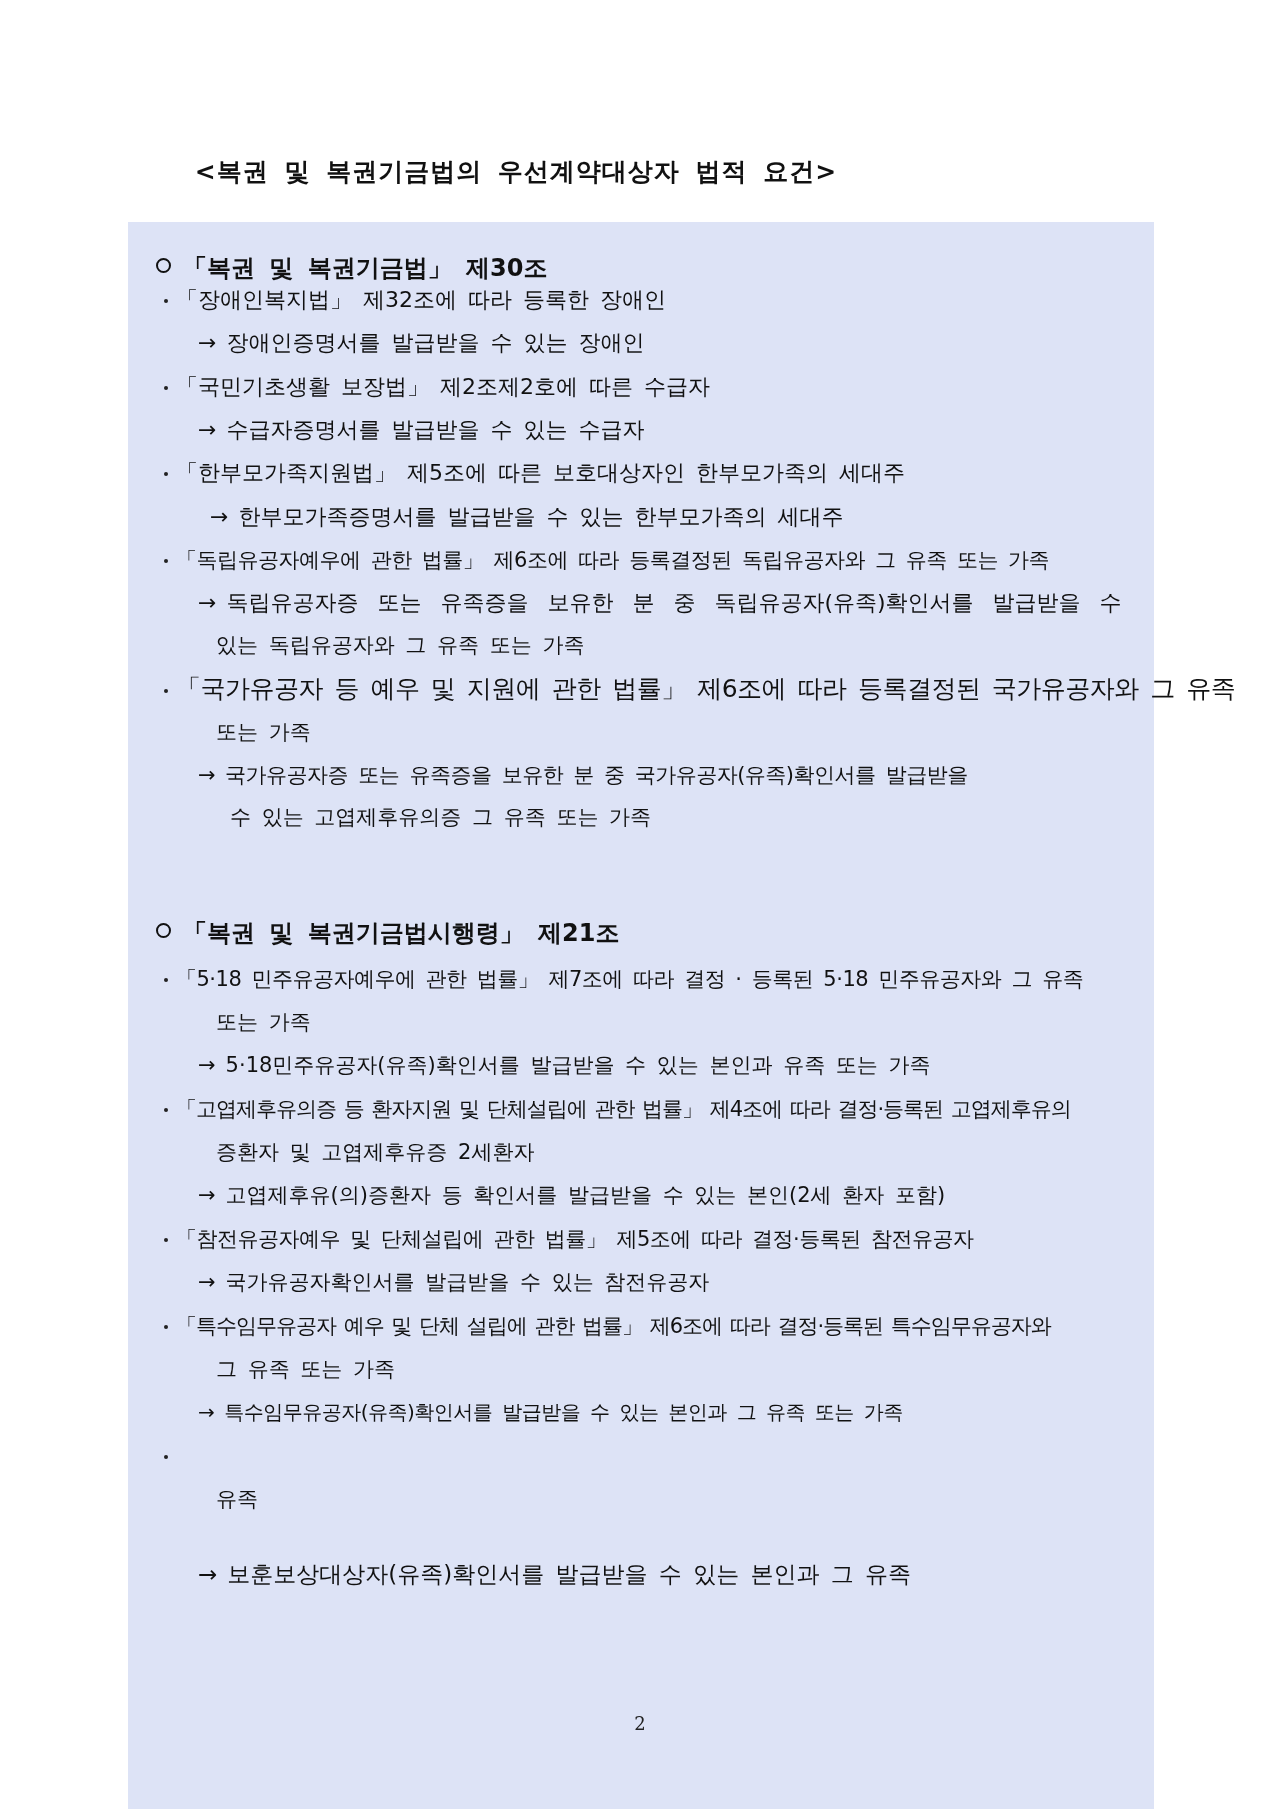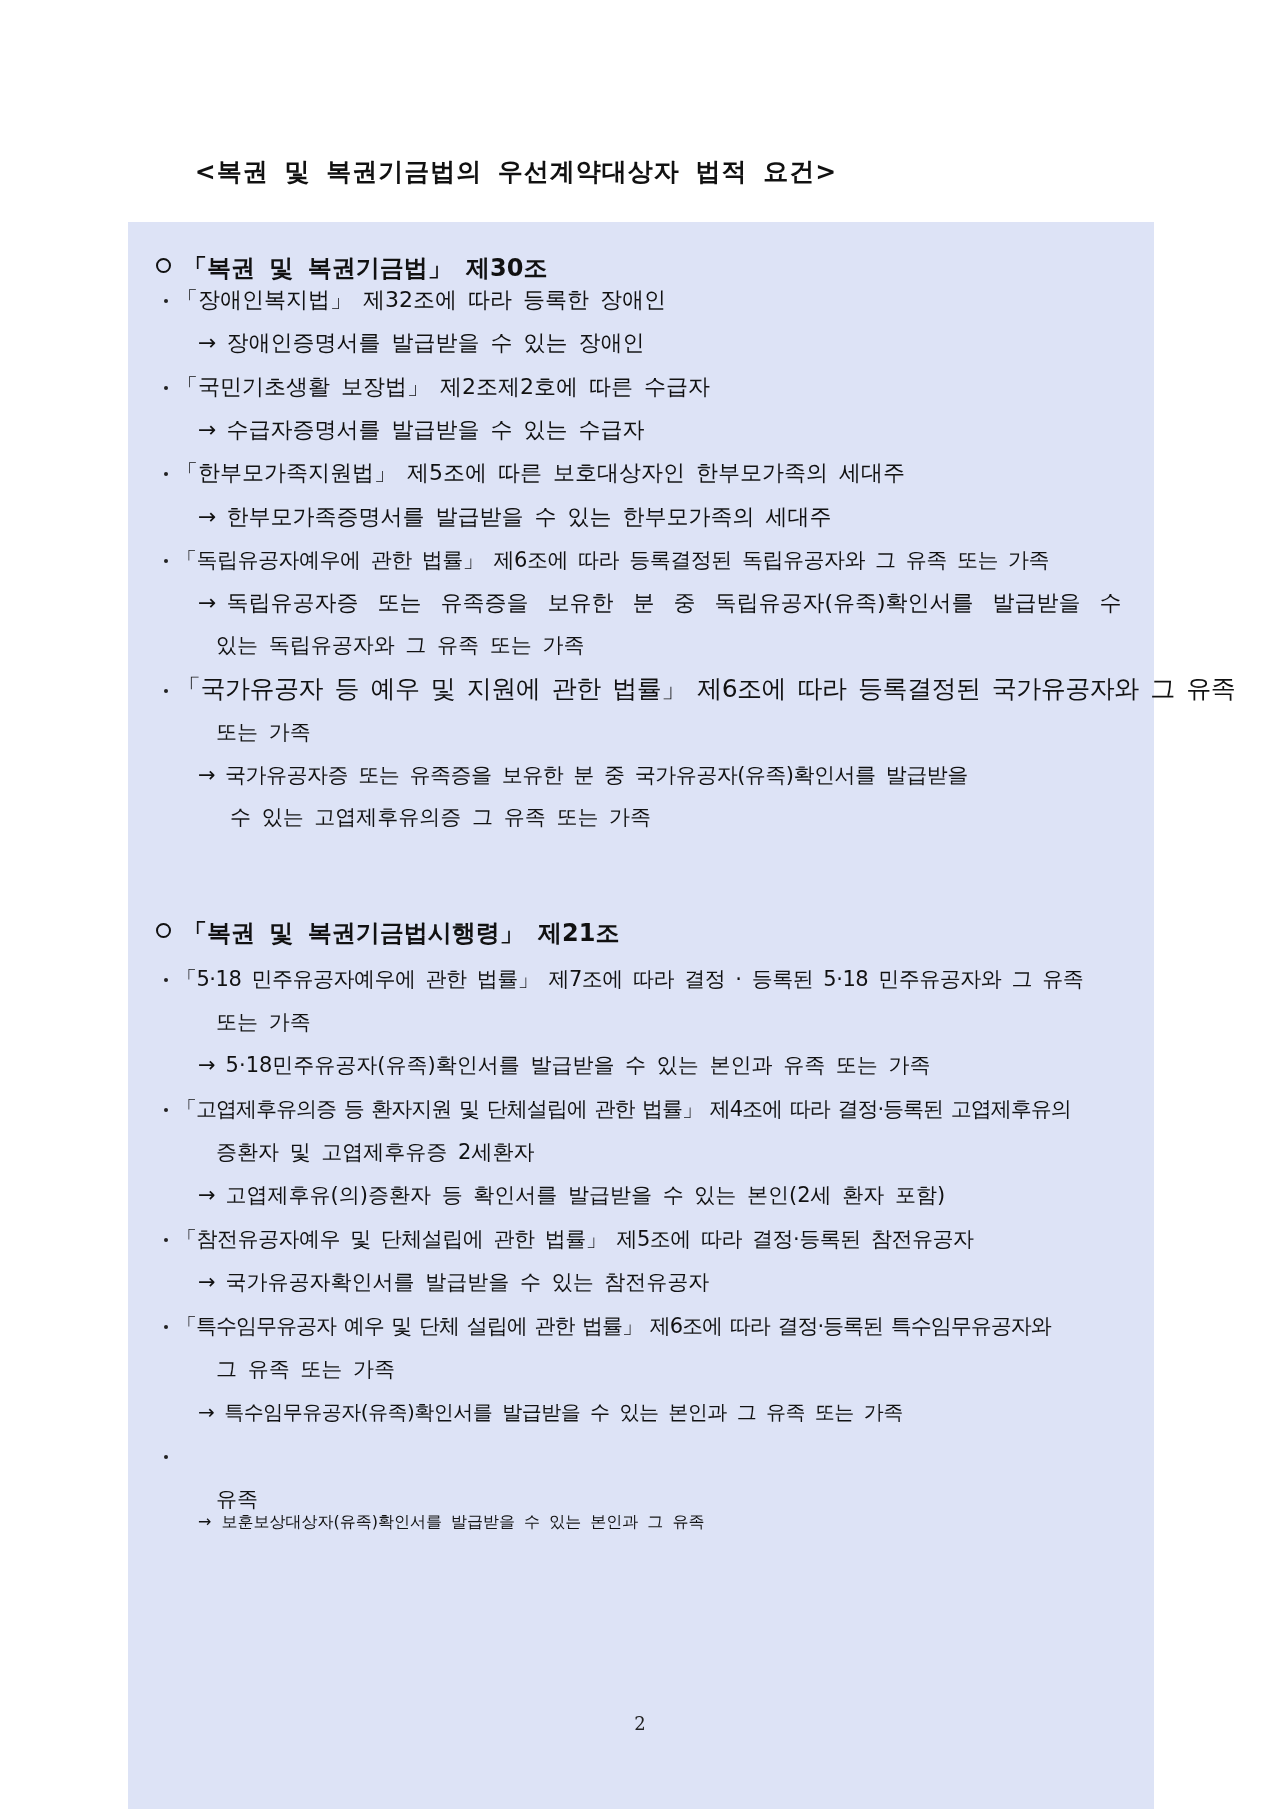--- a/index.html
+++ b/index.html
@@ -93,21 +93,21 @@
 
   <div class="sec-head" style="top:30px;"><span class="circle"></span><span>「복권 및 복권기금법」 제30조</span></div>
 
   <div class="line bullet-line" style="top:63px;"><span class="dot"></span><span>「장애인복지법」 제32조에 따라 등록한 장애인</span></div>
   <div class="line arrow-line" style="top:106px;"><span class="arrow">→</span><span>장애인증명서를 발급받을 수 있는 장애인</span></div>
 
   <div class="line bullet-line" style="top:150px;"><span class="dot"></span><span>「국민기초생활 보장법」 제2조제2호에 따른 수급자</span></div>
   <div class="line arrow-line" style="top:193px;"><span class="arrow">→</span><span>수급자증명서를 발급받을 수 있는 수급자</span></div>
 
   <div class="line bullet-line" style="top:236px;"><span class="dot"></span><span>「한부모가족지원법」 제5조에 따른 보호대상자인 한부모가족의 세대주</span></div>
-  <div class="line arrow-line" style="top:280px;"><span class="arrow">→</span><span>한부모가족증명서를 발급받을 수 있는 한부모가족의 세대주</span></div>
+  <div class="line arrow-line" style="top:280px;margin-left:12px;"><span class="arrow">→</span><span>한부모가족증명서를 발급받을 수 있는 한부모가족의 세대주</span></div>
 
   <div class="line bullet-line" style="top:323px; font-size:21px; letter-spacing:-0.5px;"><span class="dot"></span><span>「독립유공자예우에 관한 법률」 제6조에 따라 등록결정된 독립유공자와 그 유족 또는 가족</span></div>
   <div class="line arrow-line" style="top:366px; word-spacing:12px;"><span class="arrow">→</span><span>독립유공자증 또는 유족증을 보유한 분 중 독립유공자(유족)확인서를 발급받을 수</span></div>
   <div class="line arrow-cont" style="top:408px; font-size:21px;">있는 독립유공자와 그 유족 또는 가족</div>
 
   <div class="line bullet-line" style="top:452px; font-size:25px; letter-spacing:-0.5px;"><span class="dot"></span><span>「국가유공자 등 예우 및 지원에 관한 법률」 제6조에 따라 등록결정된 국가유공자와 그 유족</span></div>
   <div class="line cont-line" style="top:495px; font-size:21px;">또는 가족</div>
   <div class="line arrow-line" style="top:538px; font-size:21px; letter-spacing:-0.5px;"><span class="arrow">→</span><span>국가유공자증 또는 유족증을 보유한 분 중 국가유공자(유족)확인서를 발급받을</span></div>
   <div class="line arrow-cont2" style="top:580px; font-size:21px;">수 있는 고엽제후유의증 그 유족 또는 가족</div>
 
@@ -123,16 +123,16 @@
 
   <div class="line bullet-line" style="top:1002px; font-size:21px; letter-spacing:-0.5px;"><span class="dot"></span><span>「참전유공자예우 및 단체설립에 관한 법률」 제5조에 따라 결정·등록된 참전유공자</span></div>
   <div class="line arrow-line" style="top:1045px; font-size:21px;"><span class="arrow">→</span><span>국가유공자확인서를 발급받을 수 있는 참전유공자</span></div>
 
   <div class="line bullet-line" style="top:1089px; font-size:21px; letter-spacing:-1px; word-spacing:2px;"><span class="dot"></span><span>「특수임무유공자 예우 및 단체 설립에 관한 법률」 제6조에 따라 결정·등록된 특수임무유공자와</span></div>
   <div class="line cont-line" style="top:1132px; font-size:21px;">그 유족 또는 가족</div>
   <div class="line arrow-line" style="top:1175px; font-size:20px; letter-spacing:-0.5px;"><span class="arrow">→</span><span>특수임무유공자(유족)확인서를 발급받을 수 있는 본인과 그 유족 또는 가족</span></div>
 
   <div class="line bullet-line" style="top:1219px; font-size:21px; letter-spacing:-0.5px;"><span class="dot"></span></div>
   <div class="line cont-line" style="top:1262px; font-size:21px;">유족</div>
-  <div class="line arrow-line" style="top:1285px; font-size:16px;"><span class="arrow">→</span><span>보훈보상대상자(유족)확인서를 발급받을 수 있는 본인과 그 유족</span></div>
+  <div class="line arrow-line" style="top:1337px; font-size:23px;"><span class="arrow">→</span><span>보훈보상대상자(유족)확인서를 발급받을 수 있는 본인과 그 유족</span></div>
 </div>
 
 <div class="page-num">2</div>
 
 </body></html>

